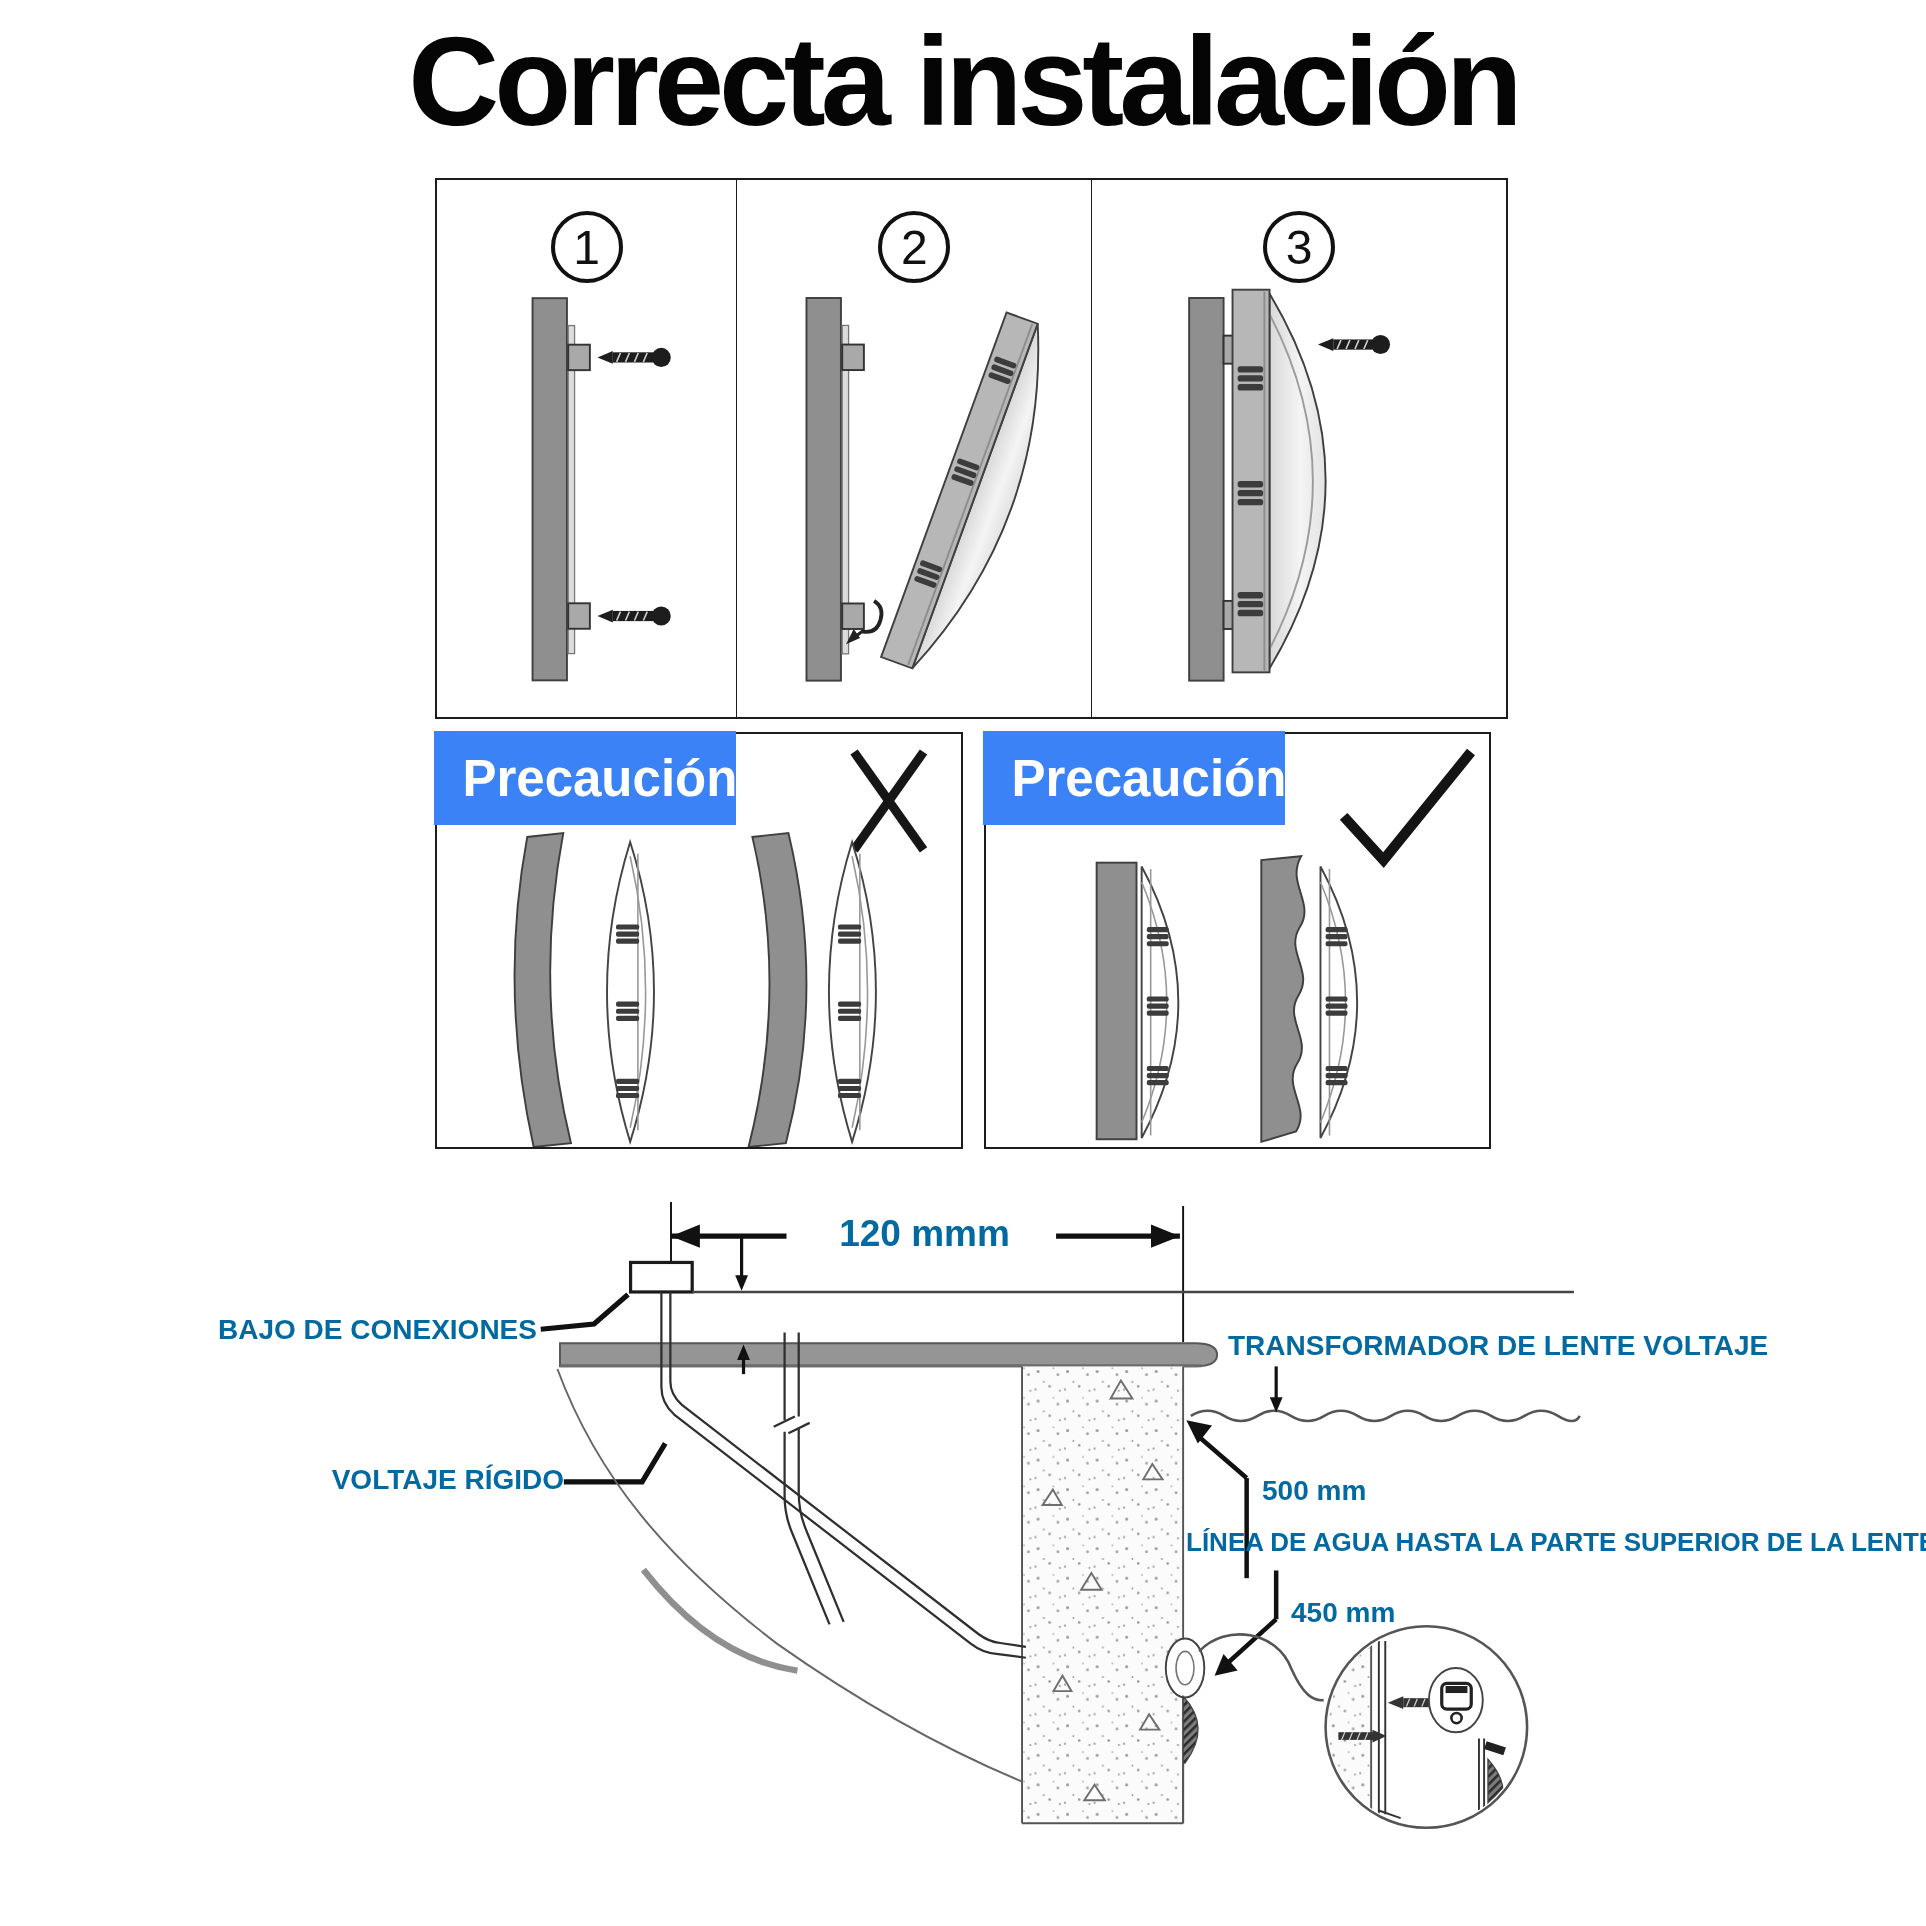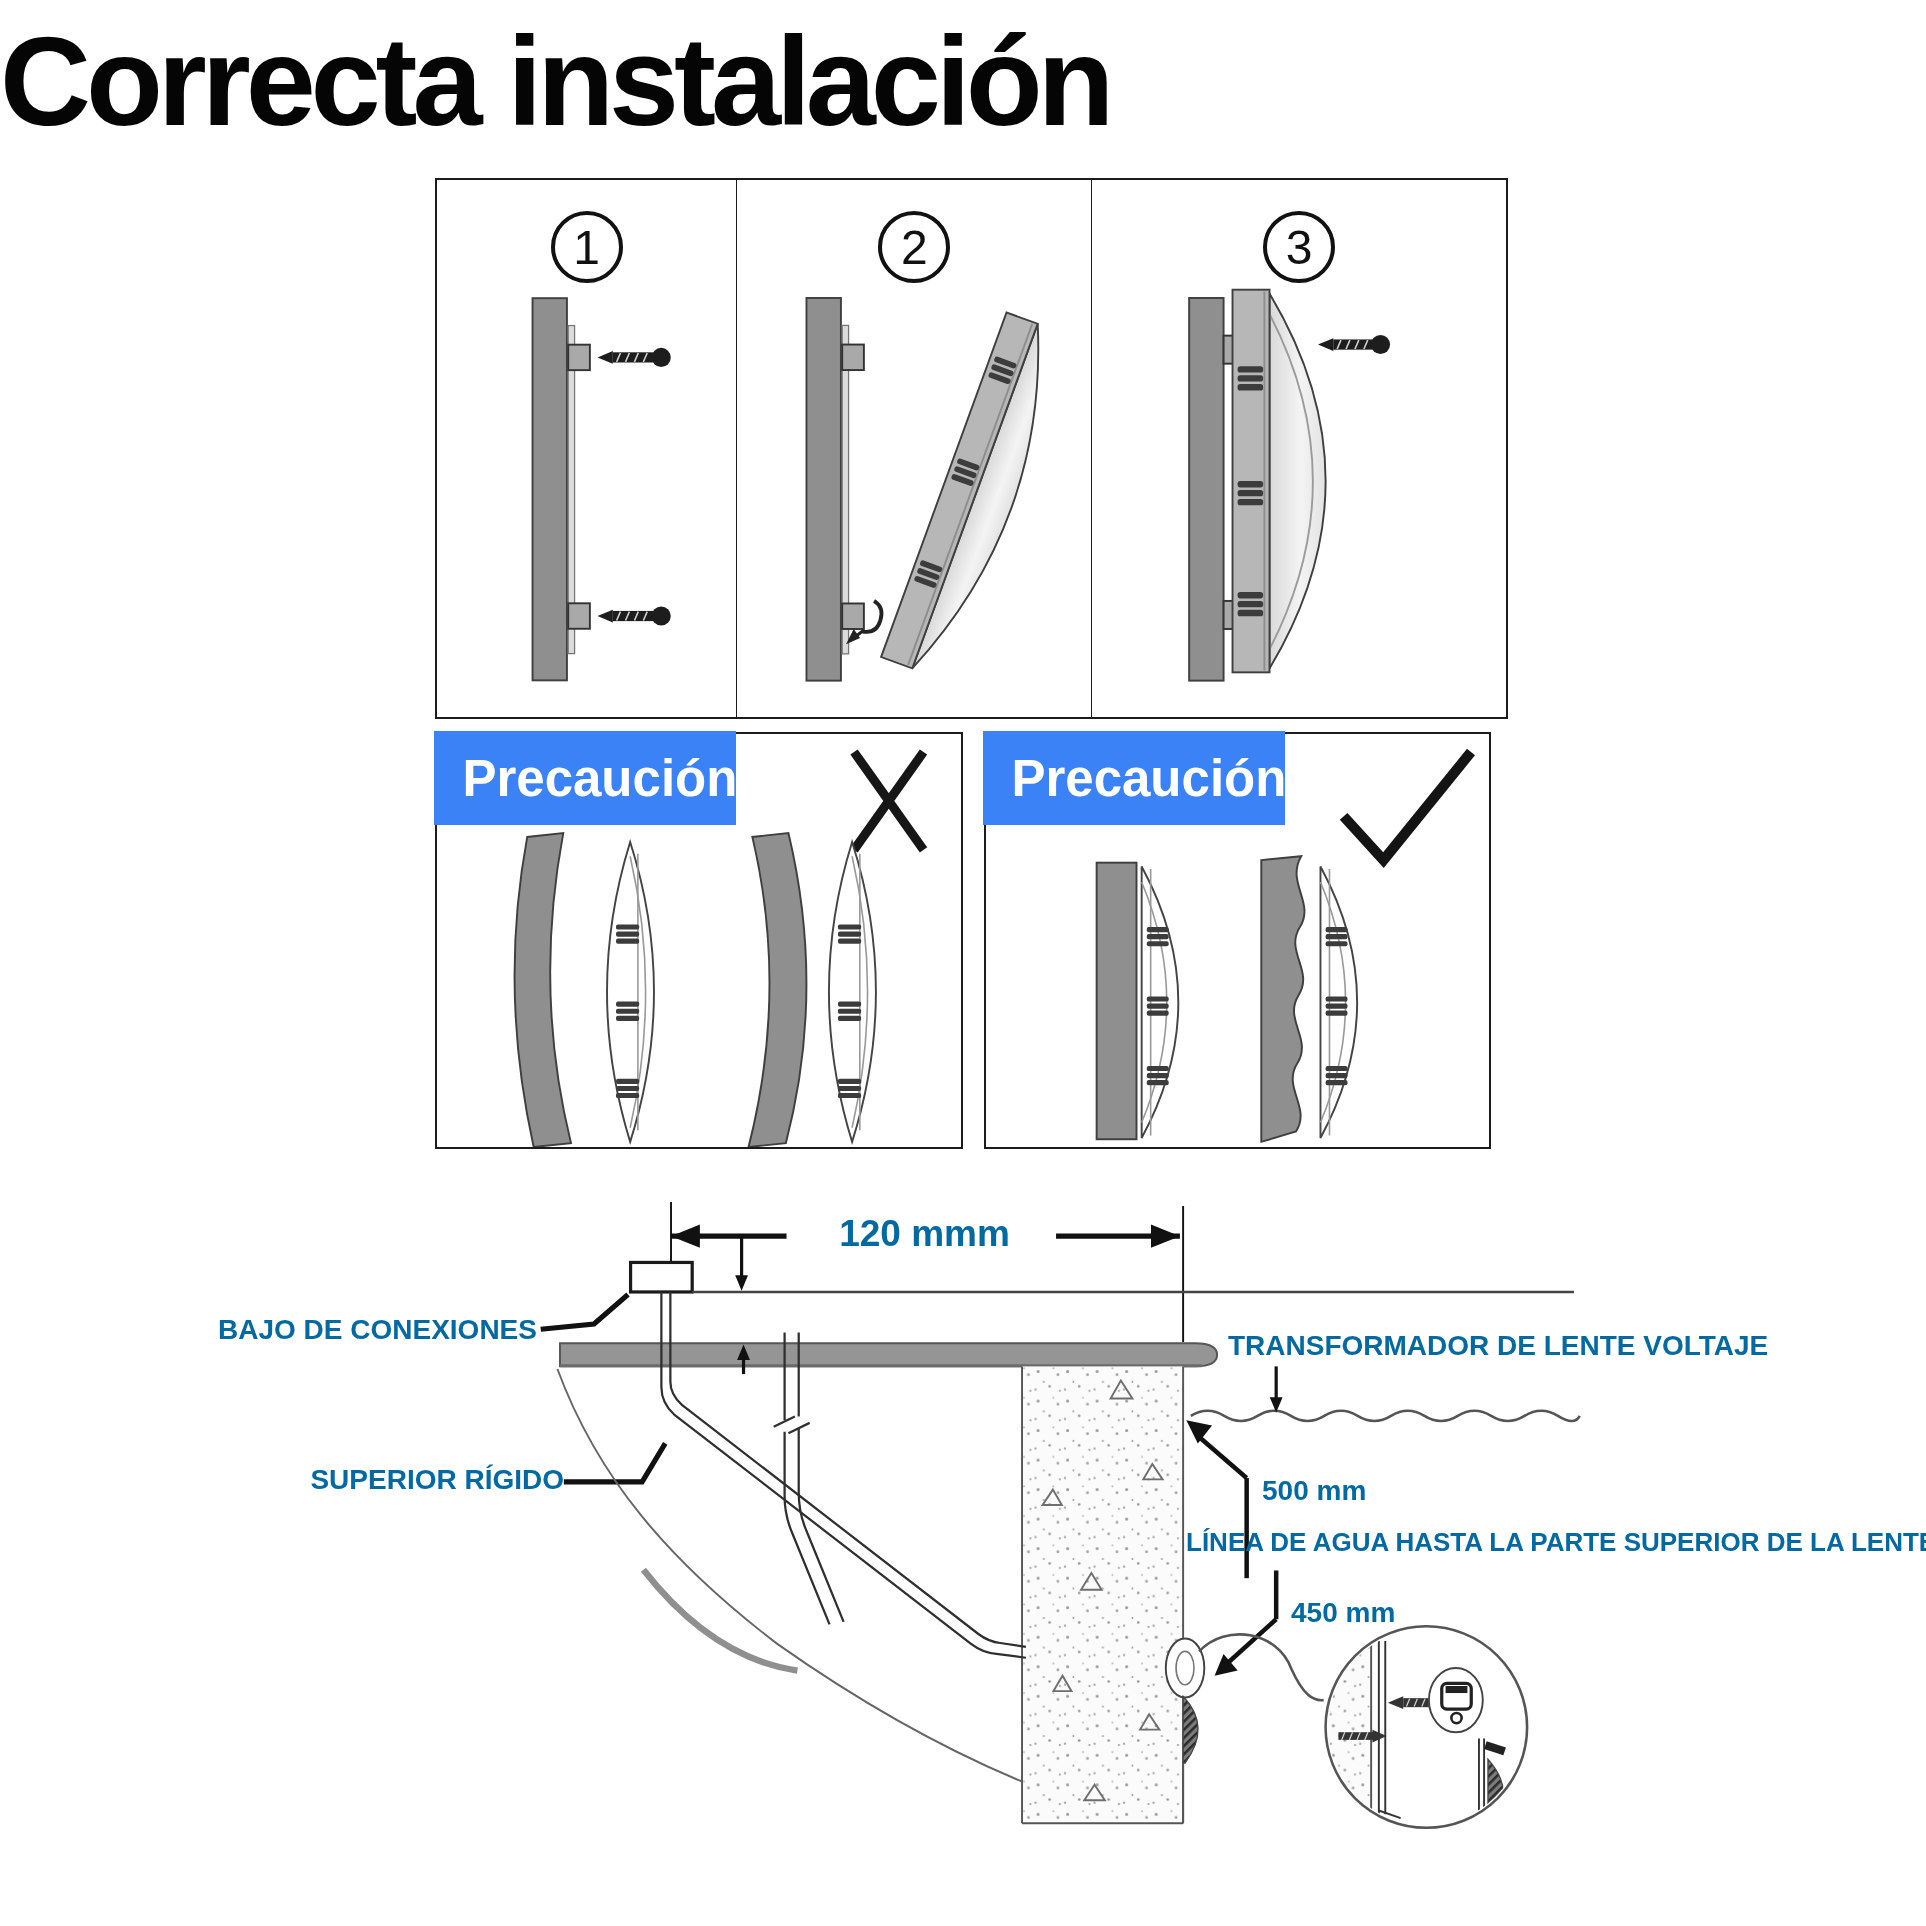--- a/index.html
+++ b/index.html
@@ -1,18 +1,18 @@
 <!DOCTYPE html>
 <html style="font-size:10.3px"><head>
 <meta charset="utf-8">
 <style>
   html,body{margin:0;padding:0;background:#ffffff;}
   #canvas{position:relative;width:1926px;height:1926px;background:#ffffff;
           font-family:"Liberation Sans","DejaVu Sans",sans-serif;overflow:hidden;}
-  .title{position:absolute;top:9px;left:0;width:1926px;text-align:left;
+  .title{position:absolute;top:9px;left:0;width:1926px;text-align:center;
          font-size:126px;font-weight:700;letter-spacing:-5.1px;color:#050505;white-space:nowrap;}
   
   .steps-box{position:absolute;left:435px;top:178px;width:1073px;height:541px;
              border:2.6px solid #1c1c1c;display:flex;background:#fff;box-sizing:border-box;}
   .step-cell{position:relative;height:100%;box-sizing:border-box;}
   .step-cell.c1{width:28.1%;border-right:1.9px solid #1c1c1c;}
   .step-cell.c2{width:33.2%;border-right:1.9px solid #1c1c1c;}
   .step-cell.c3{width:38.7%;}
   .badge{position:absolute;top:31px;left:50%;transform:translateX(-50%);
          width:64px;height:64px;border:4.5px solid #111;border-radius:50%;
@@ -369,19 +369,19 @@
           <polygon points="2316,862 2346,872 2342,884 2312,874" fill="#222"></polygon>
           <path d="M2318 890 Q2362 940 2324 980 L2318 980 Z" fill="url(#hatch)" stroke="#444" stroke-width="2"></path>
         </g>
       </g>
     </g>
   </svg>
 
   <div class="lbl dim">120 mmm</div>
   <div class="lbl caja">BAJO DE CONEXIONES</div>
   <div class="lbl trafo">TRANSFORMADOR DE LENTE VOLTAJE</div>
-  <div class="lbl conducto">SUPERIOR RÍGIDO</div>
+  <div class="lbl conducto">VOLTAJE RÍGIDO</div>
   <div class="lbl d300">500 mm</div>
   <div class="lbl linea">LÍNEA DE AGUA HASTA LA PARTE SUPERIOR DE LA LENTE.</div>
   <div class="lbl d450">450 mm</div>
 
 </div>
 
 
 </body></html>

